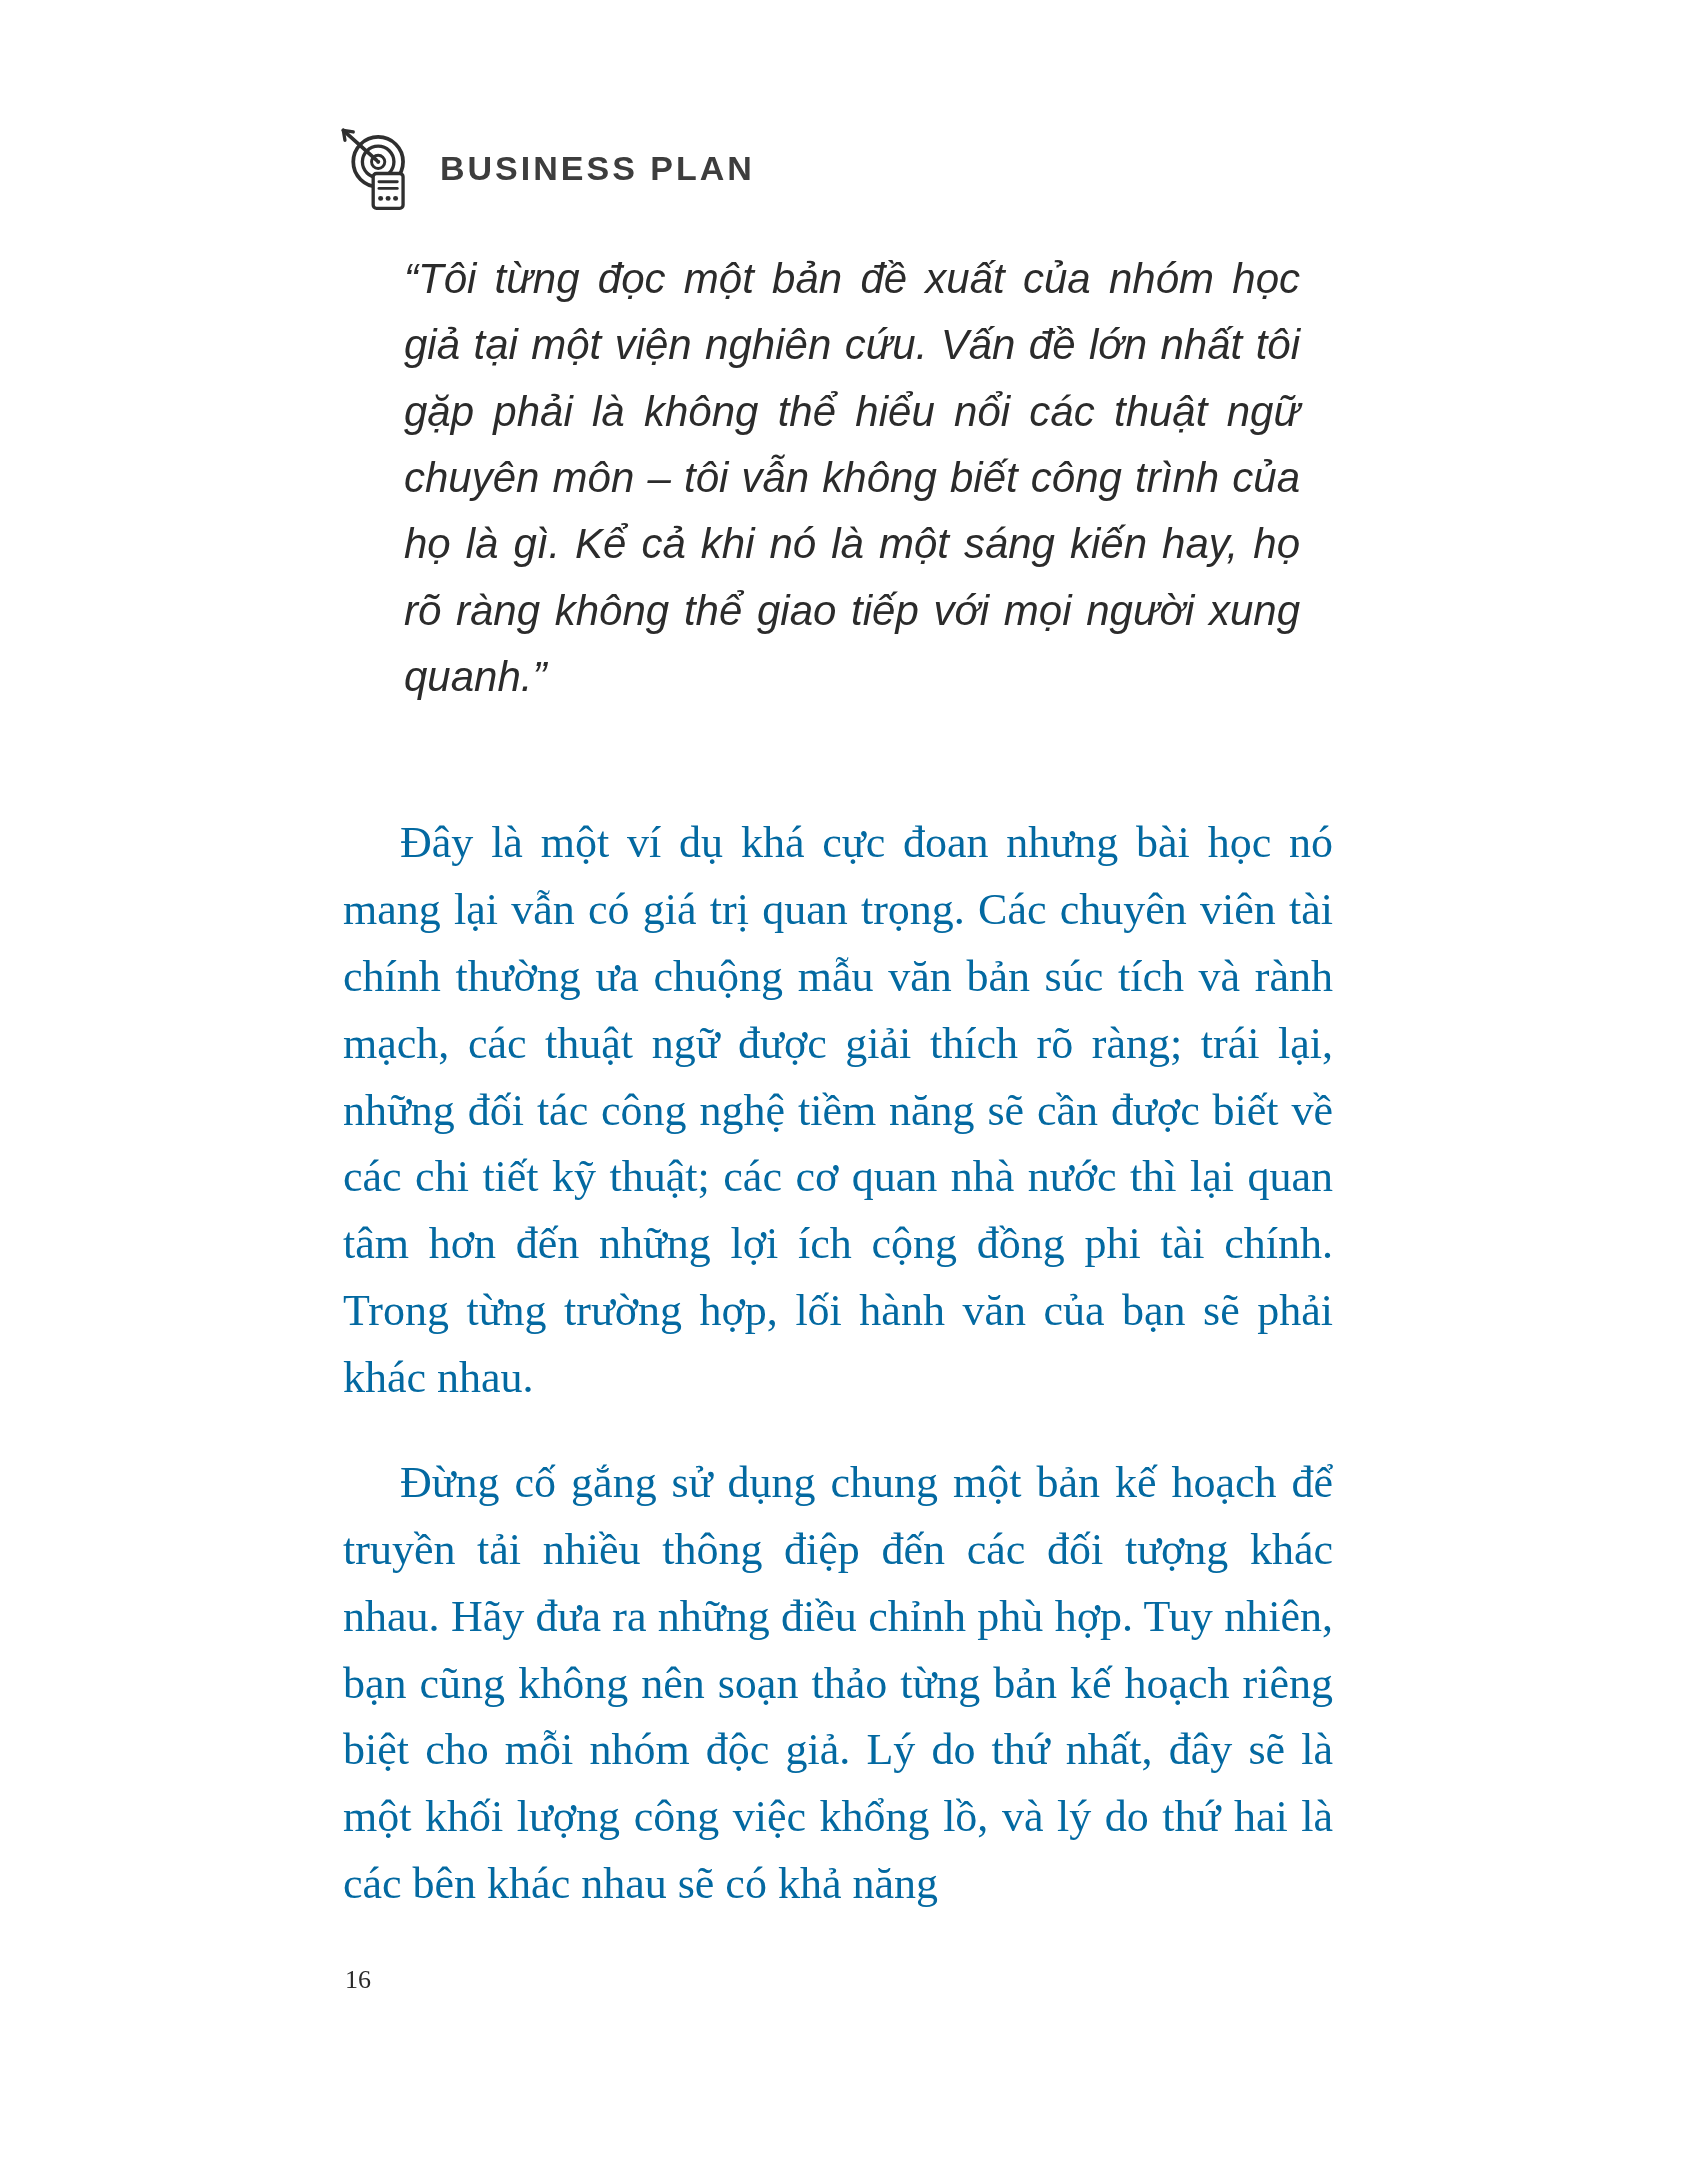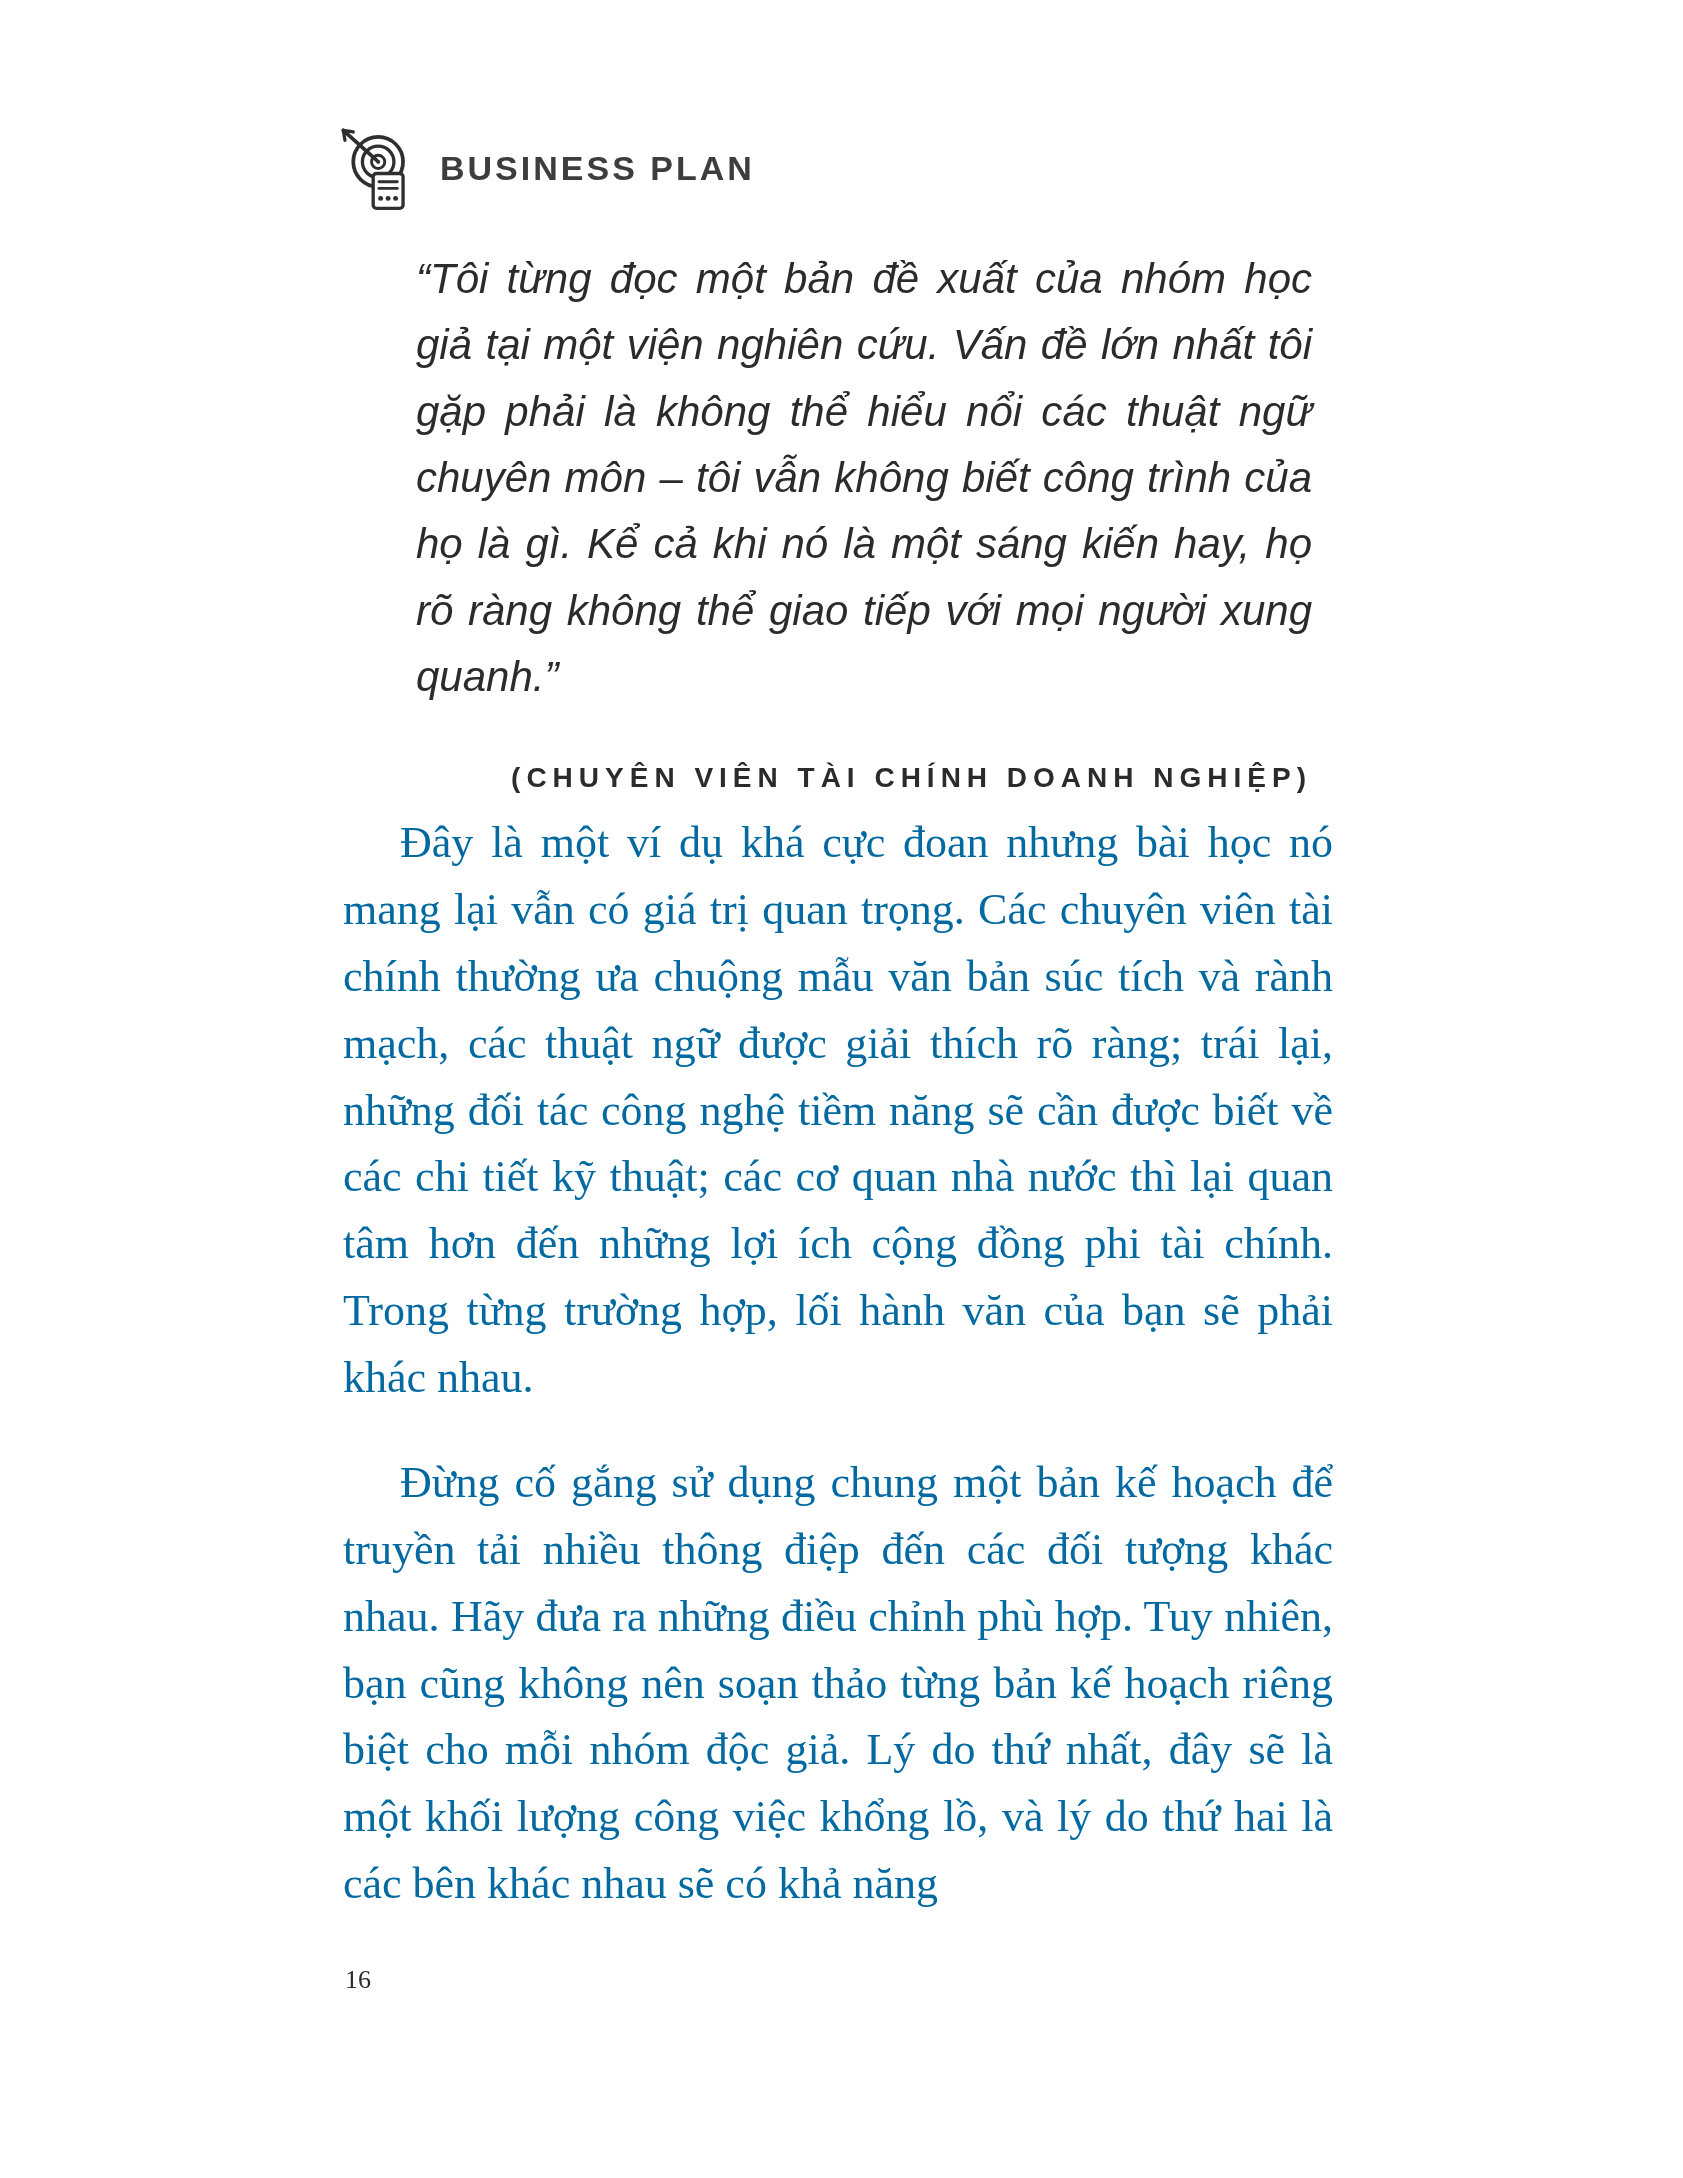--- a/index.html
+++ b/index.html
@@ -36,21 +36,21 @@
     font-size: 34px;
     font-weight: 700;
     letter-spacing: 3px;
     color: #3d3d3d;
   }
 
   
   .quote {
     position: absolute;
     top: 246px;
-    left: 416px;
+    left: 404px;
     width: 896px;
   }
   .quote-text {
     margin: 0;
     font-family: "Liberation Sans", sans-serif;
     font-style: italic;
     font-size: 42px;
     line-height: 1.58;
     color: #2b2b2b;
     text-align: justify;
@@ -116,21 +116,20 @@
         <circle cx="55" cy="86" r="3" fill="#2f2f2f"></circle>
         <circle cx="64" cy="86" r="3" fill="#2f2f2f"></circle>
         <circle cx="73" cy="86" r="3" fill="#2f2f2f"></circle>
       </svg>
     </span>
     <span class="header-title">BUSINESS PLAN</span>
   </header>
 
   <section class="quote">
     <p class="quote-text">“Tôi từng đọc một bản đề xuất của nhóm học giả tại một viện nghiên cứu. Vấn đề lớn nhất tôi gặp phải là không thể hiểu nổi các thuật ngữ chuyên môn – tôi vẫn không biết công trình của họ là gì. Kể cả khi nó là một sáng kiến hay, họ rõ ràng không thể giao tiếp với mọi người xung quanh.”</p>
-    <p class="quote-attribution">(CHUYÊN VIÊN TÀI CHÍNH DOANH NGHIỆP)</p>
   </section>
 
   <section class="body-text">
     <p>Đây là một ví dụ khá cực đoan nhưng bài học nó mang lại vẫn có giá trị quan trọng. Các chuyên viên tài chính thường ưa chuộng mẫu văn bản súc tích và rành mạch, các thuật ngữ được giải thích rõ ràng; trái lại, những đối tác công nghệ tiềm năng sẽ cần được biết về các chi tiết kỹ thuật; các cơ quan nhà nước thì lại quan tâm hơn đến những lợi ích cộng đồng phi tài chính. Trong từng trường hợp, lối hành văn của bạn sẽ phải khác nhau.</p>
     <p>Đừng cố gắng sử dụng chung một bản kế hoạch để truyền tải nhiều thông điệp đến các đối tượng khác nhau. Hãy đưa ra những điều chỉnh phù hợp. Tuy nhiên, bạn cũng không nên soạn thảo từng bản kế hoạch riêng biệt cho mỗi nhóm độc giả. Lý do thứ nhất, đây sẽ là một khối lượng công việc khổng lồ, và lý do thứ hai là các bên khác nhau sẽ có khả năng</p>
   </section>
 
   <div class="page-number">16</div>
 
 </div>

